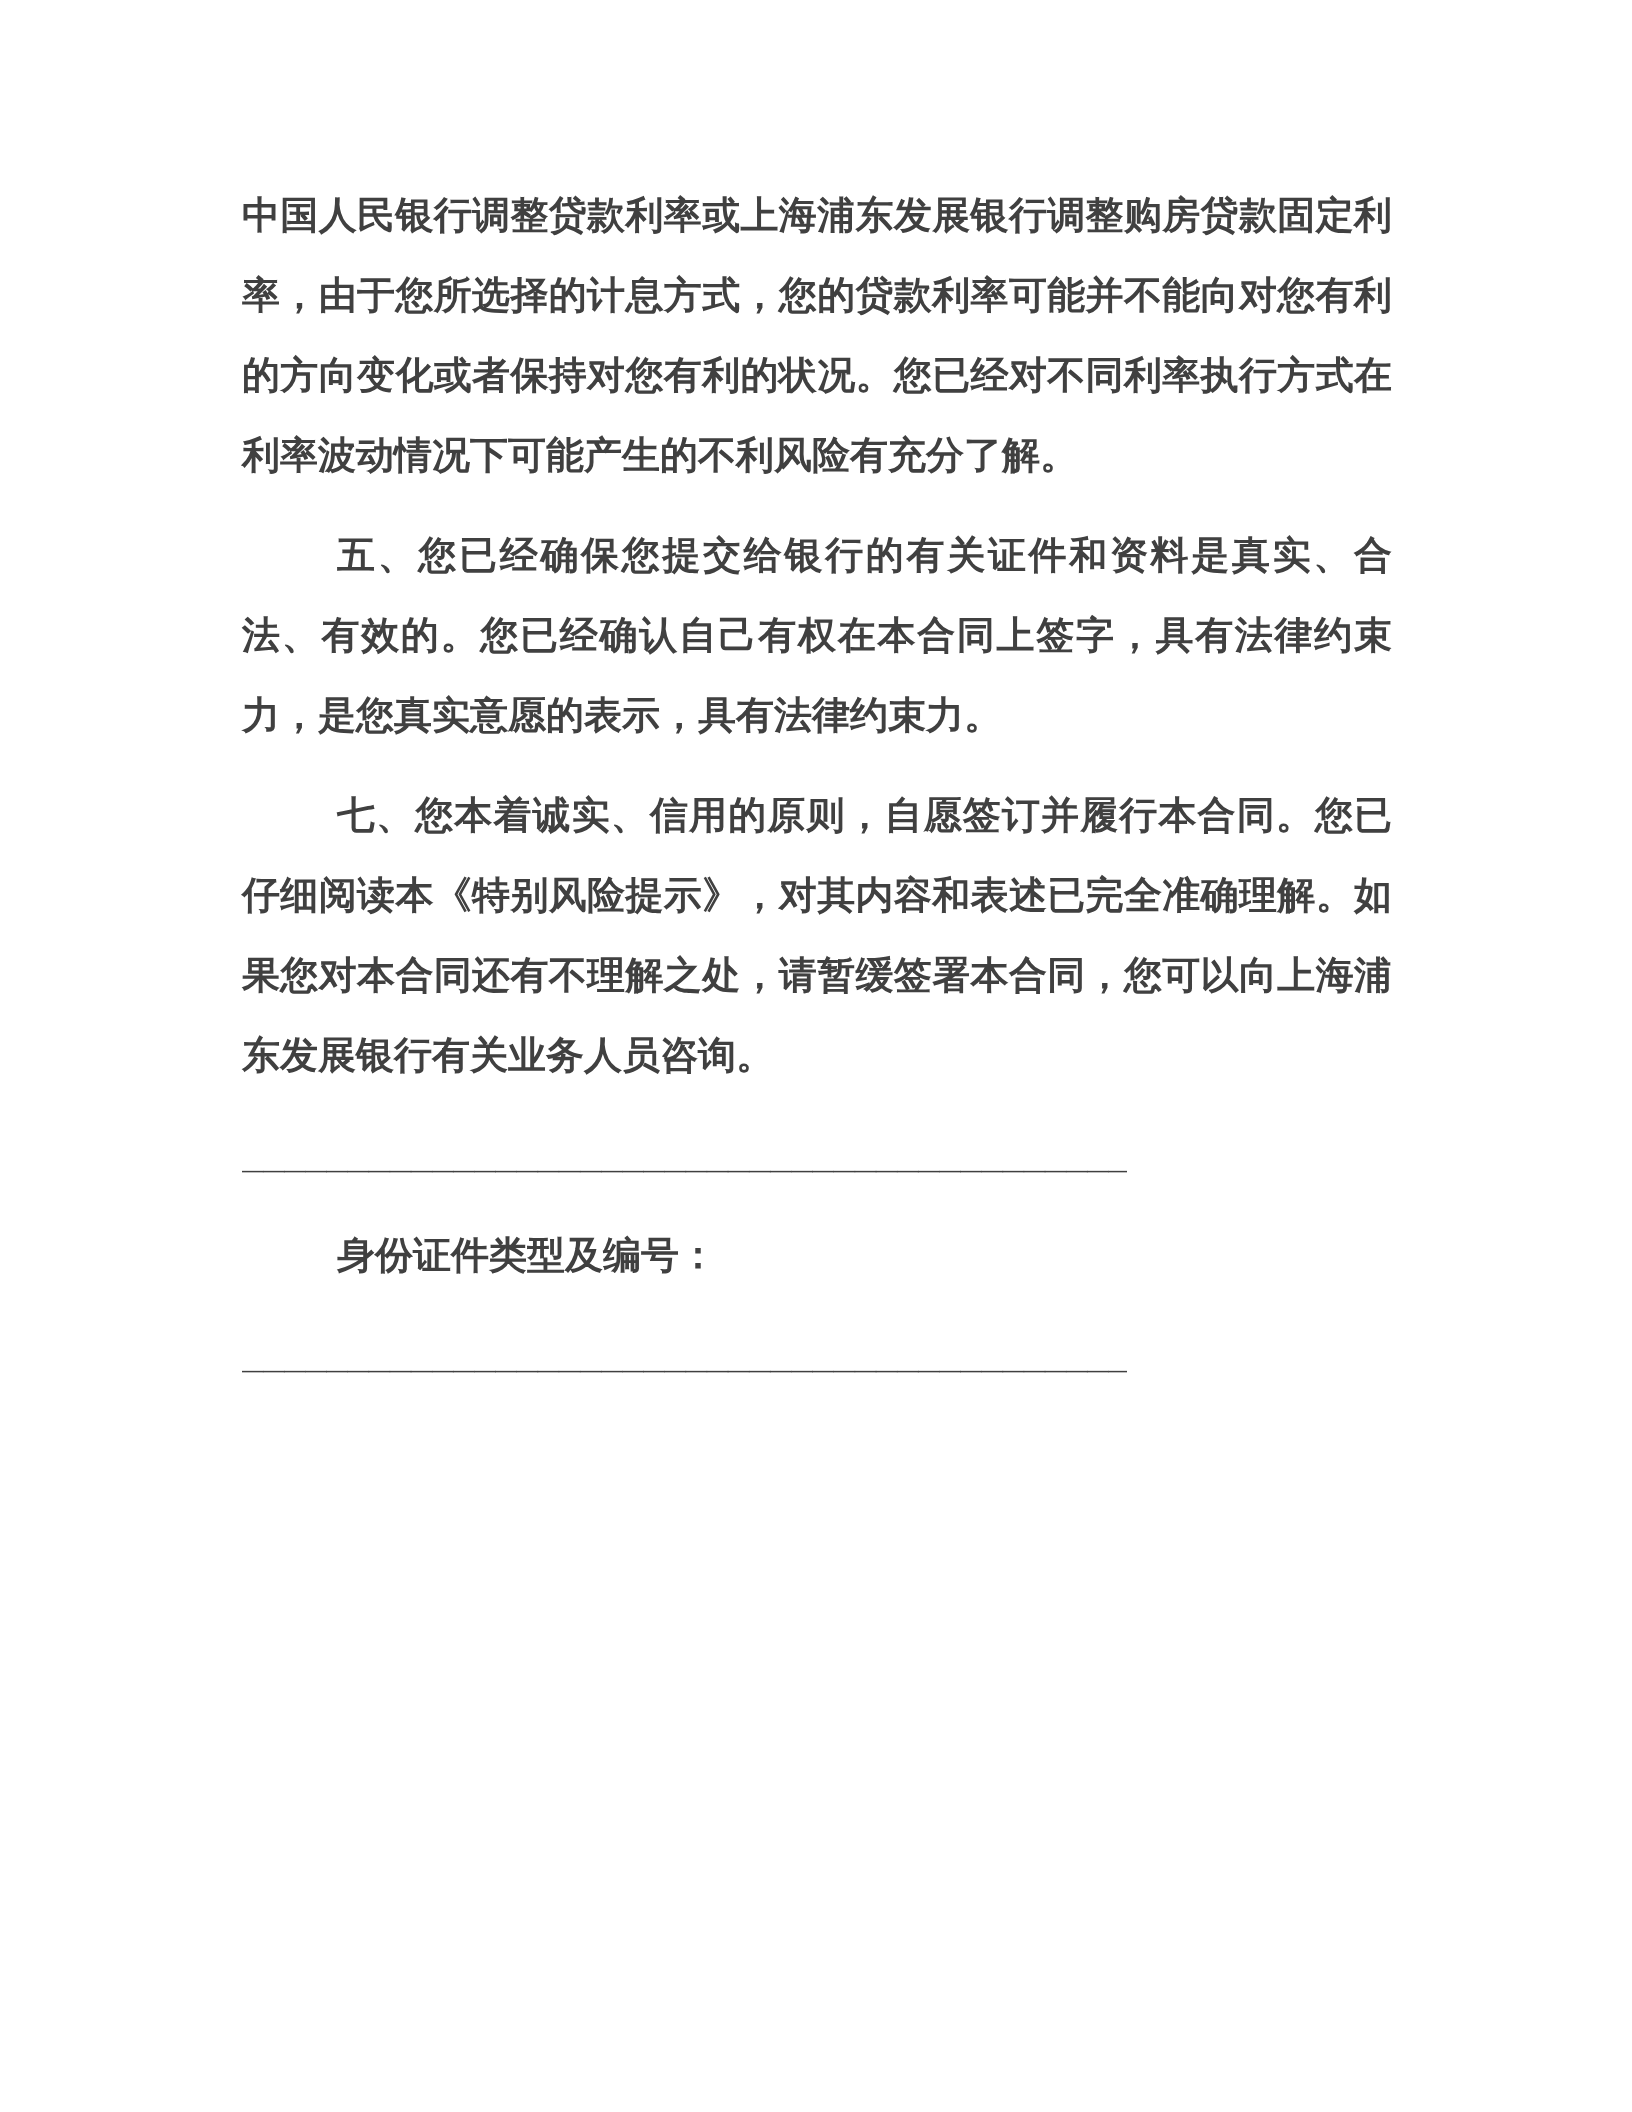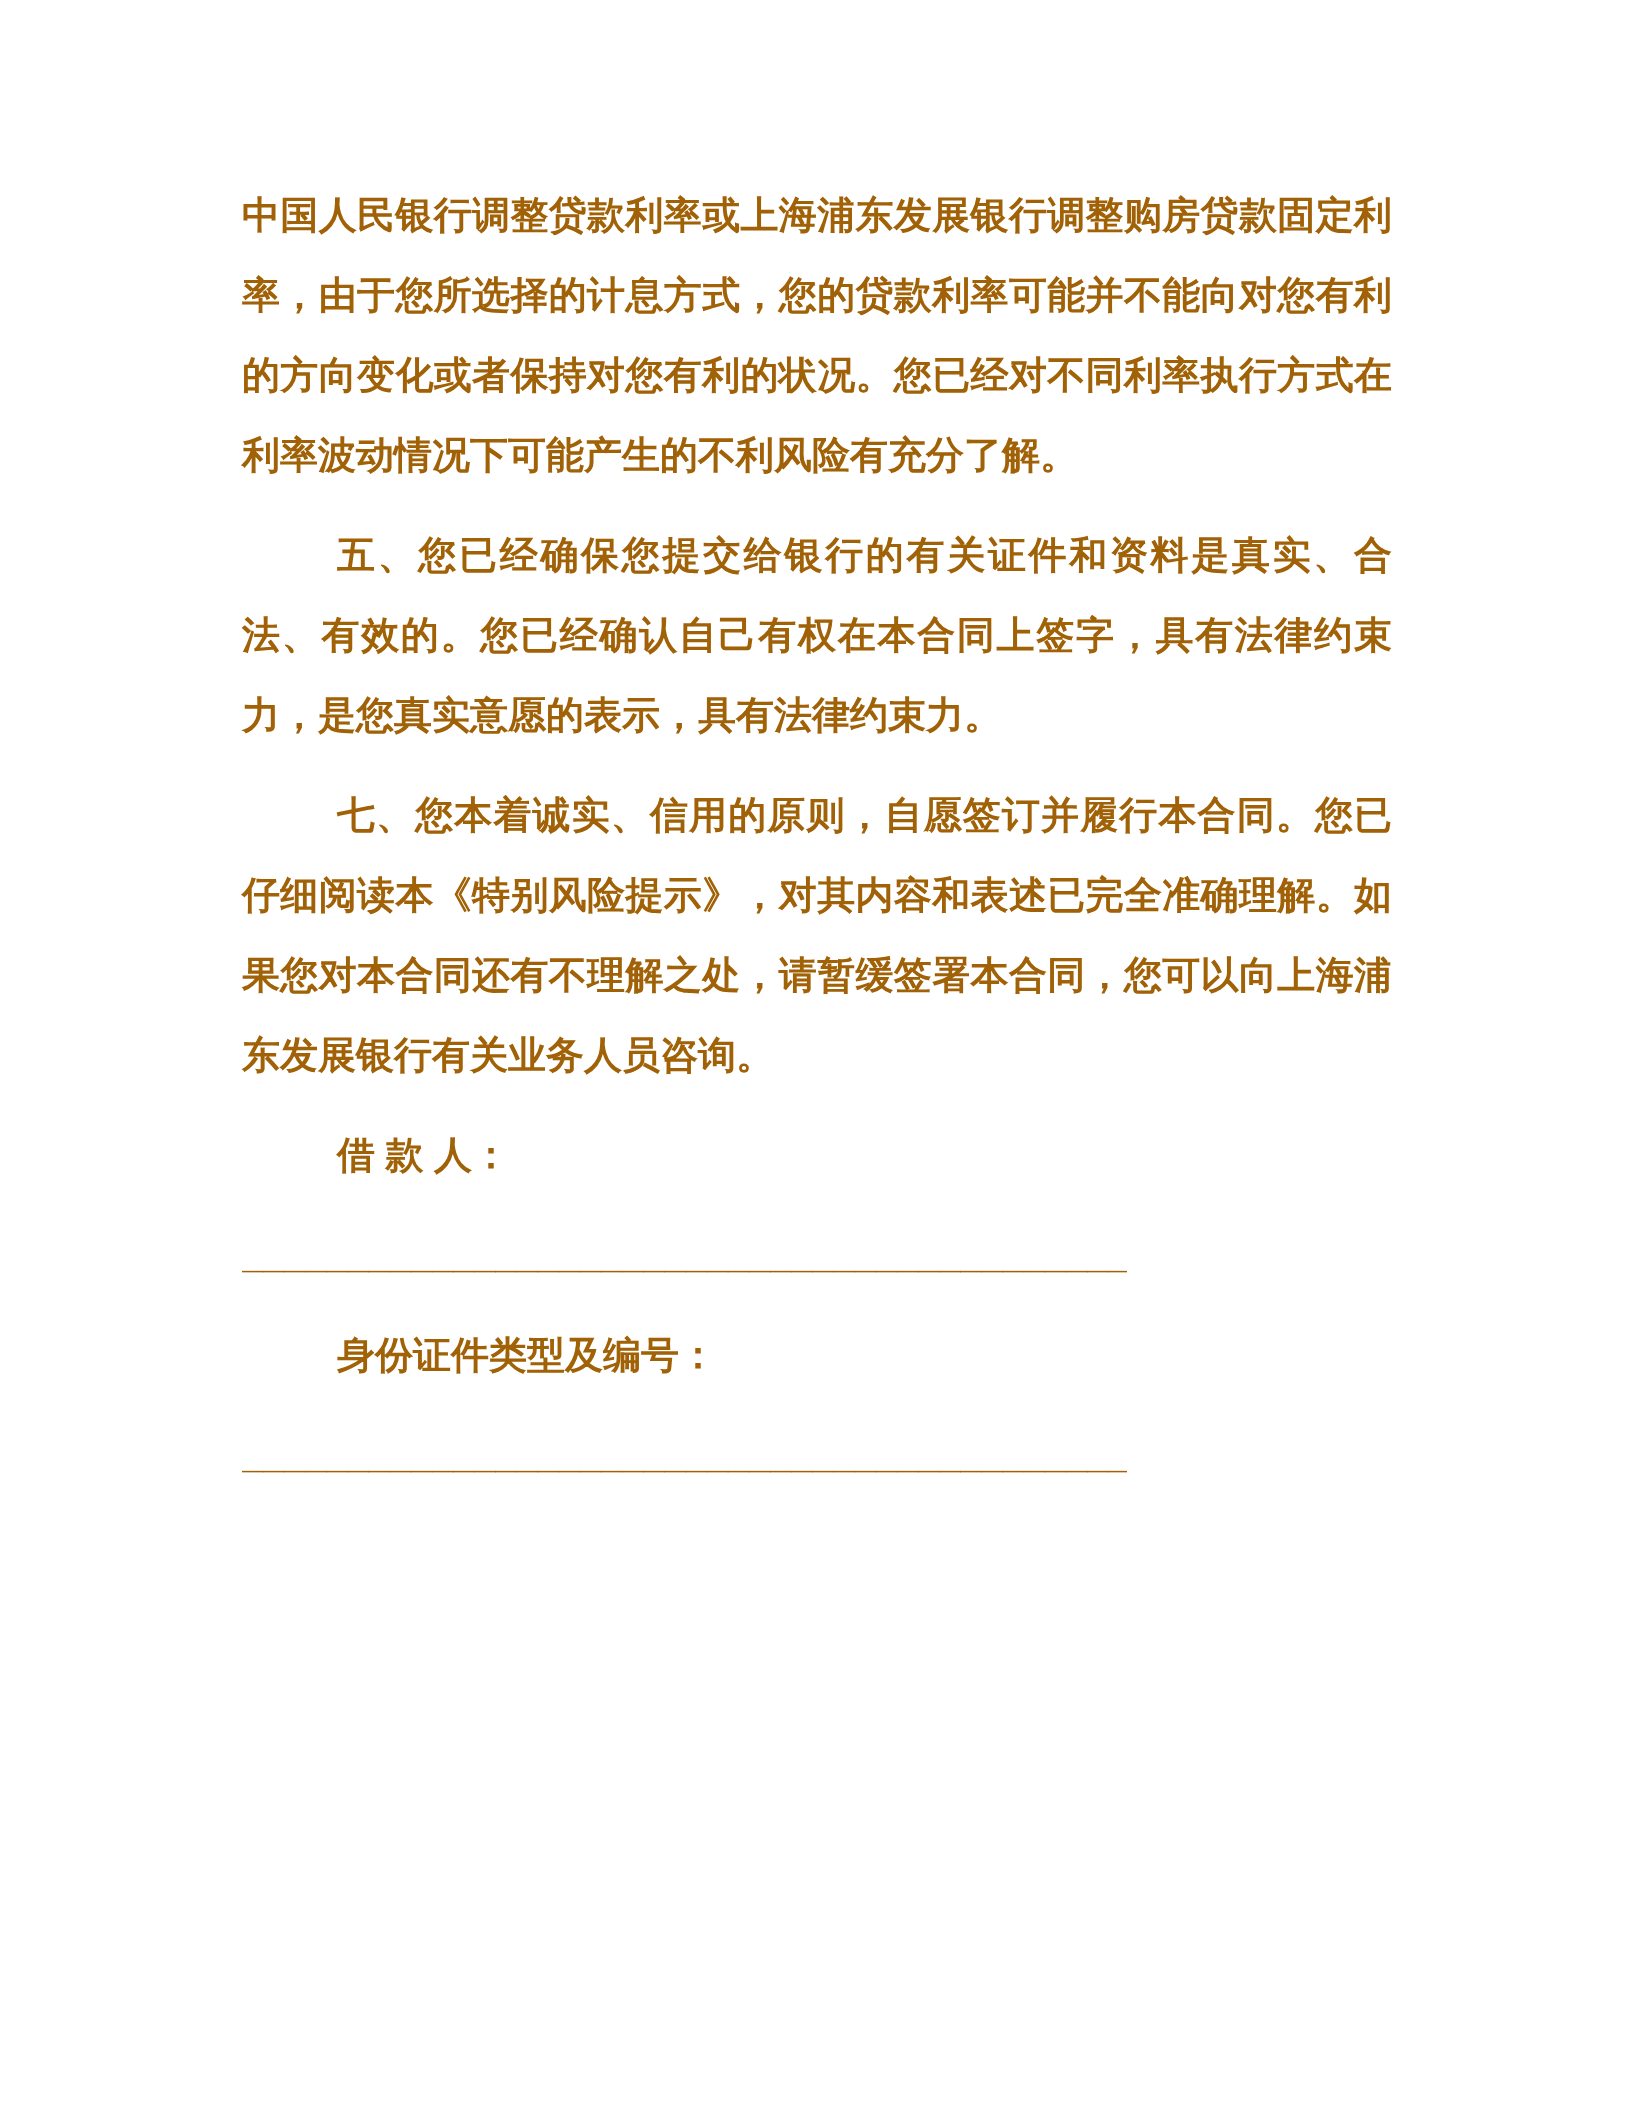--- a/index.html
+++ b/index.html
@@ -10,21 +10,21 @@
   .page {
     position: relative;
     box-sizing: border-box;
     width: 1632px;
     height: 2112px;
     margin: 0 auto;
     background: #ffffff;
     padding: 175px 240px 0 242px;
     font-family: "Liberation Sans", sans-serif;
     font-weight: 700;
-    color: #a16207;
+    color: #404040;
     font-size: 38px;
     line-height: 80px;
     overflow: hidden;
   }
   .para {
     margin: 0 0 20px 0;
     text-align: justify;
     word-break: break-all;
     overflow-wrap: anywhere;
   }
@@ -52,21 +52,20 @@
 <div class="page">
 
   <p class="para">中国人民银行调整贷款利率或上海浦东发展银行调整购房贷款固定利率，由于您所选择的计息方式，您的贷款利率可能并不能向对您有利的方向变化或者保持对您有利的状况。您已经对不同利率执行方式在利率波动情况下可能产生的不利风险有充分了解。</p>
 
   <p class="para indent">五、您已经确保您提交给银行的有关证件和资料是真实、合法、有效的。您已经确认自己有权在本合同上签字，具有法律约束力，是您真实意愿的表示，具有法律约束力。</p>
 
 
   <p class="para indent">七、您本着诚实、信用的原则，自愿签订并履行本合同。您已仔细阅读本《特别风险提示》，对其内容和表述已完全准确理解。如果您对本合同还有不理解之处，请暂缓签署本合同，您可以向上海浦东发展银行有关业务人员咨询。</p>
 
 
-  <p class="form-line">借 款 人：</p>
 
   <div class="blank-underline">______________________________________________</div>
 
   <p class="form-line">身份证件类型及编号：</p>
 
   <div class="blank-underline">______________________________________________</div>
 
 </div>
 
 </body></html>

